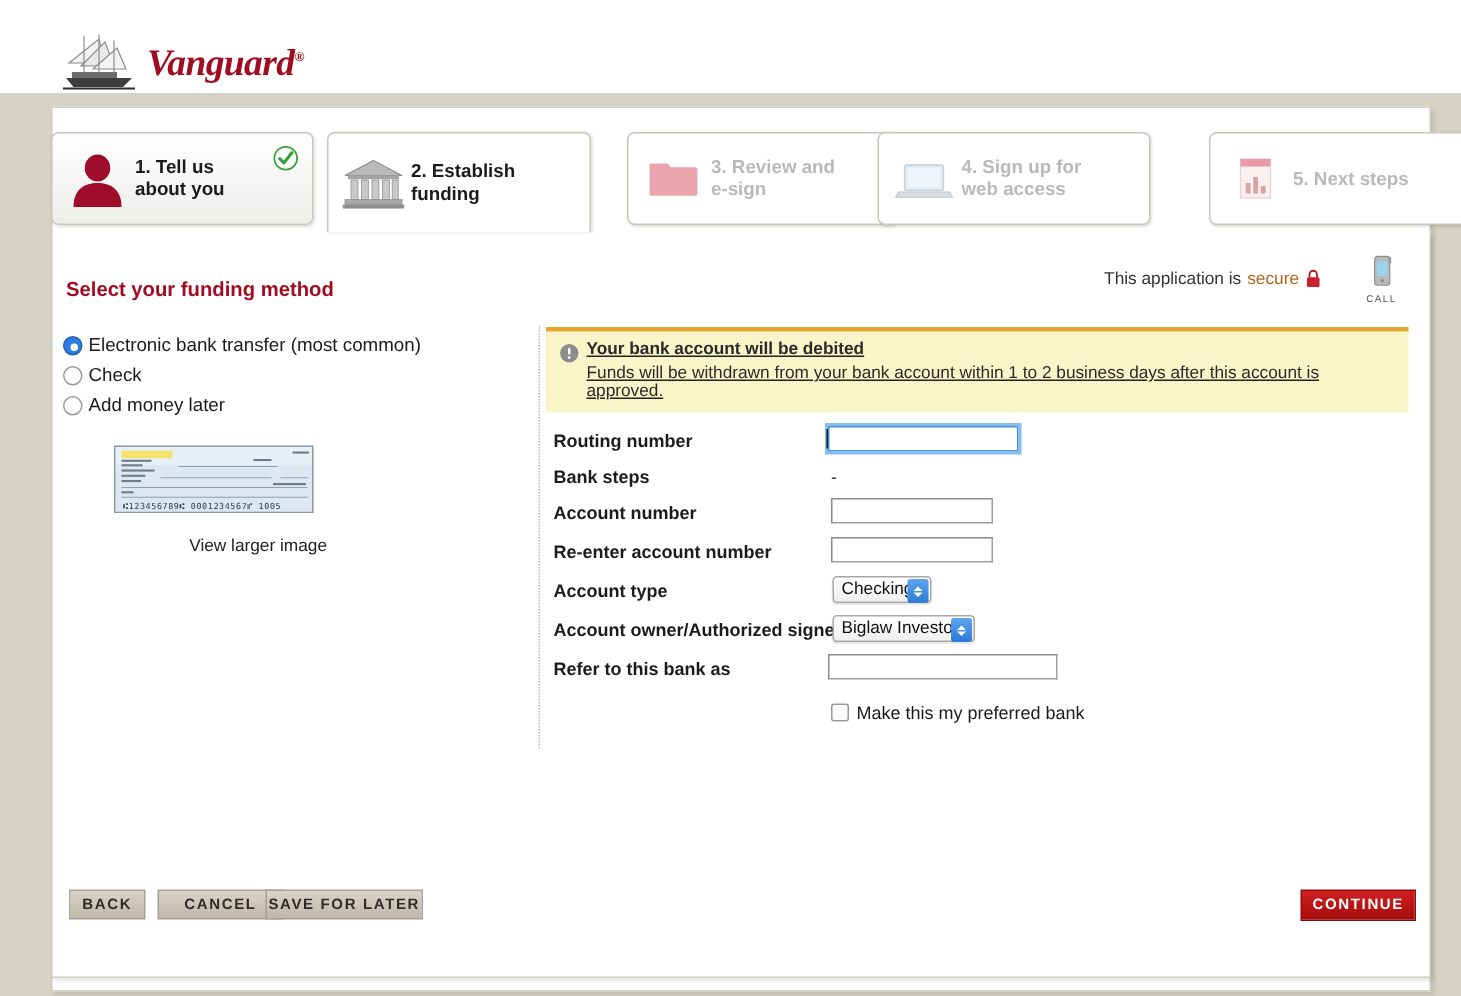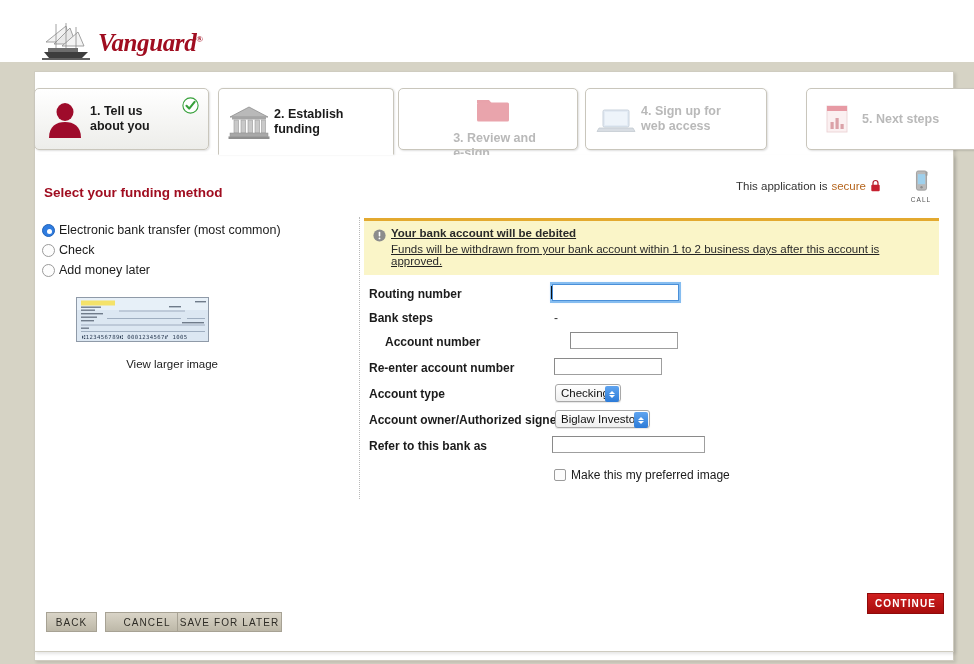--- a/index.html
+++ b/index.html
@@ -185,24 +185,23 @@
     background:#fcfcfc; margin-right:5px;
   }
   .cbox-lbl { font-size:12px; color:#1b1b1b; }
 
   
   #footer { position:absolute; left:0; bottom:0; width:920px; height:58px; }
   .gbtn {
     position:absolute; top:0; height:20px;
     background:linear-gradient(#d9d4c7,#bdb8a8);
     border:1px solid #a7a294;
-    font-size:10px; font-weight:normal; letter-spacing:1.1px;
+    font-size:10px; font-weight:bold; letter-spacing:1.1px;
     color:#2e2c26; display:flex; align-items:center; justify-content:center;
     cursor:pointer;
-    margin-top:19px;
   }
   #continue-btn {
     position:absolute; right:11px; top:0; height:21px; width:77px;
     background:linear-gradient(#d01f1f,#a80c0c);
     border:1px solid #8f0a0a;
     font-size:10px; font-weight:bold; letter-spacing:1.1px;
     color:#ffffff; display:flex; align-items:center; justify-content:center;
     cursor:pointer;
   }
 </style>
@@ -266,21 +265,21 @@
         <rect x="2" y="32" width="38" height="3.4" fill="#a8a8a8" stroke="#8e8e8e" stroke-width="0.5"></rect>
         <rect x="0.5" y="35.4" width="41" height="2.6" fill="#8f8f8f"></rect>
       </svg>
     </div>
     <div class="step-lbl">
       <div>2. Establish</div>
       <div>funding</div>
     </div>
   </div>
 
-  <div class="step future" style="left:364px; width:180px;flex-direction:column;">
+  <div class="step future" style="left:384px; width:180px;">
     <div class="step-ico">
       <svg viewBox="0 0 42 42" width="42" height="42">
         <path d="M5 11 L17 11 L19.5 14 L5 14 Z" fill="#e8a3ab"></path>
         <rect x="5" y="13.5" width="32" height="19" rx="1.5" fill="#e9a4ac"></rect>
       </svg>
     </div>
     <div class="step-lbl">
       <div>3. Review and</div>
       <div>e-sign</div>
     </div>
@@ -402,21 +401,21 @@
       <div class="frow" style="top:0px;">
         <span class="flabel">Routing number</span>
         <input class="finput focused" style="left: 183px; top: -1px; width: 127px;" value="">
       </div>
 
       <div class="frow" style="top:24px;">
         <span class="flabel">Bank steps</span>
         <span class="fstatic" style="left:185px; top:2px;">-</span>
       </div>
 
-      <div class="frow" style="top:48px;margin-left:16px;">
+      <div class="frow" style="top:48px;">
         <span class="flabel">Account number</span>
         <input class="finput" style="left: 185px; top: -1px; width: 108px;" value="">
       </div>
 
       <div class="frow" style="top:74px;">
         <span class="flabel">Re-enter account number</span>
         <input class="finput" style="left: 185px; top: -1px; width: 108px;" value="">
       </div>
 
       <div class="frow" style="top:100px;">
@@ -441,21 +440,21 @@
         </div>
       </div>
 
       <div class="frow" style="top:152px;">
         <span class="flabel">Refer to this bank as</span>
         <input class="finput" style="left: 183px; top: -1px; width: 153px;" value="">
       </div>
 
       <div class="cbox-row" style="left:190px; top:183px;">
         <span class="cbox"></span>
-        <span class="cbox-lbl">Make this my preferred image</span>
+        <span class="cbox-lbl">Make this my preferred bank</span>
       </div>
 
     </div>
   </div>
 
   <div id="footer">
     <div class="gbtn" style="left:11px; width:51px;">BACK</div>
     <div class="gbtn" style="left:70px; width:84px;">CANCEL</div>
     <div class="gbtn" style="left:142px; width:105px;">SAVE FOR LATER</div>
     <div id="continue-btn">CONTINUE</div>

